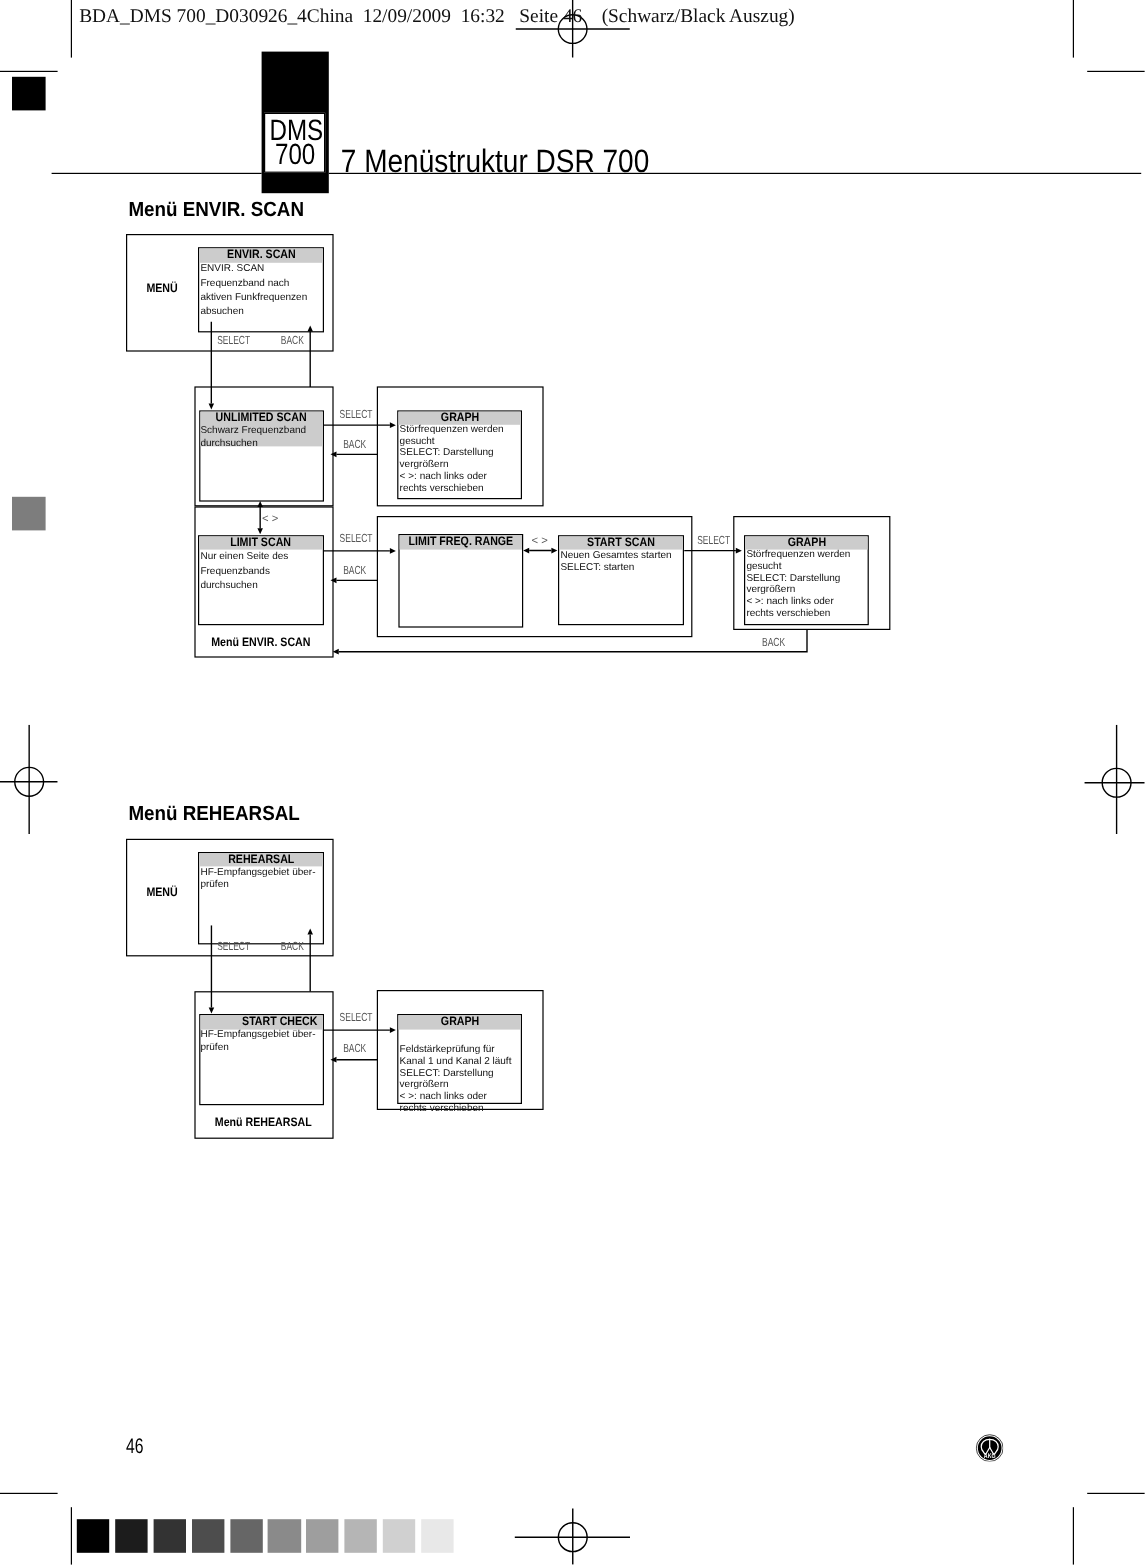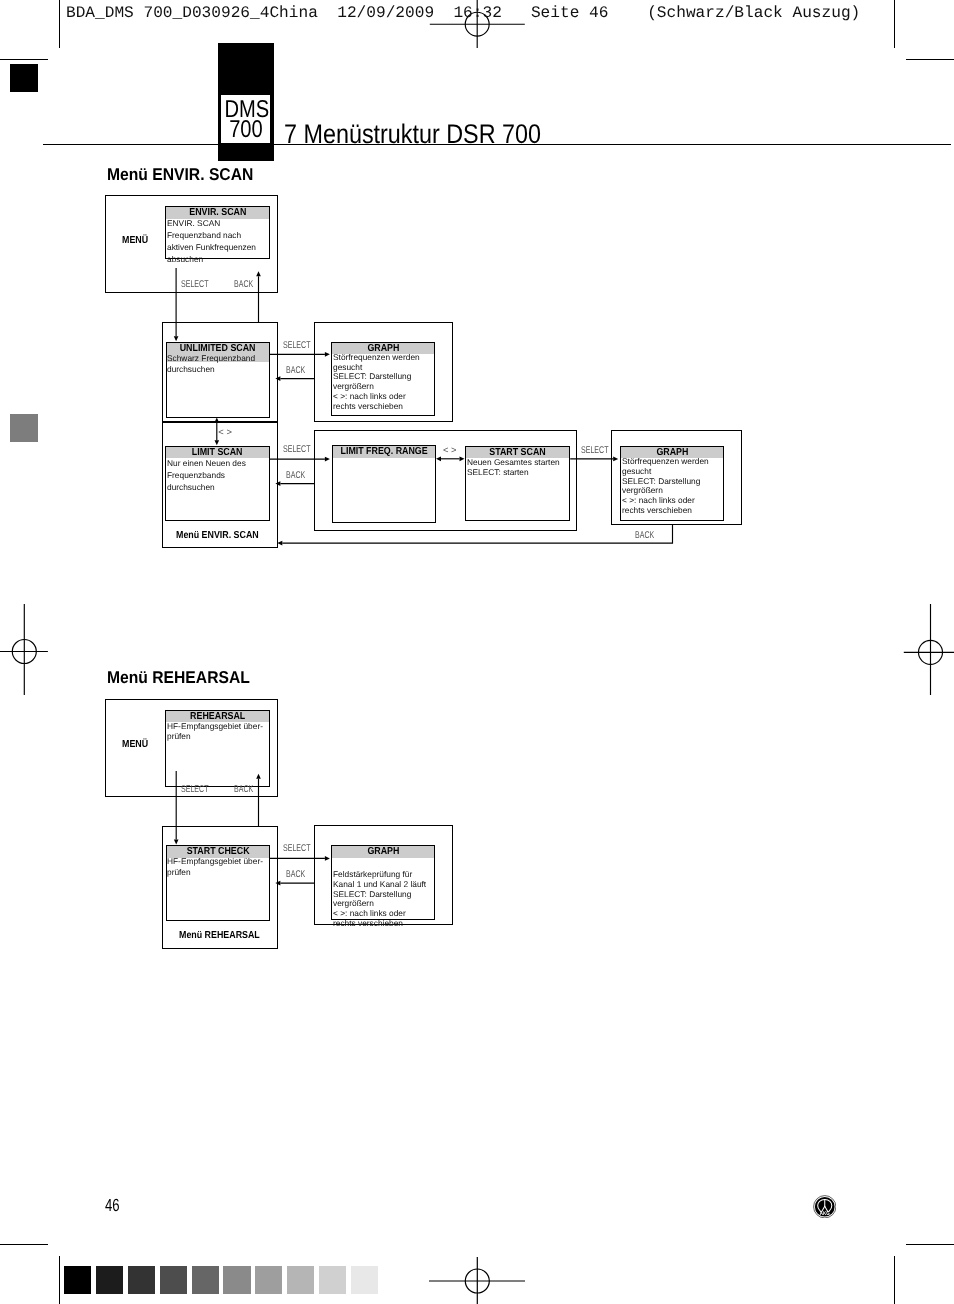--- a/index.html
+++ b/index.html
@@ -9,21 +9,21 @@
        -webkit-font-smoothing:antialiased;text-rendering:geometricPrecision;}
   .abs{position:absolute;}
 
   .cropline{position:absolute;background:#000;}
   .regmark{position:absolute;}
   .blacksq{position:absolute;background:#000;}
   .graysq{position:absolute;background:#7d7d7d;}
 
   
   .print-header{position:absolute;left:66px;top:4.1px;
-      font-family:Liberation Mono, monospace;font-size:16.15px;
+      font-family:Liberation Serif, serif;font-size:16.15px;
       line-height:19px;white-space:pre;color:#111;
       transform-origin:0 0;}
 
   
   .logo-blk{position:absolute;background:#000;}
   .logo-white{position:absolute;background:#fff;border:1.1px solid #000;box-sizing:border-box;}
   .logo-l1,.logo-l2{position:absolute;font-family:"Liberation Sans",sans-serif;
       font-weight:400;color:#000;line-height:1;white-space:nowrap;
       transform-origin:50% 50%;}
 
@@ -137,40 +137,40 @@
 <div class="title-rule" style="left:42.9px;top:143.6px;width:175px;height:1.3px;"></div>
 <div class="title-rule" style="left:273.8px;top:143.6px;width:676.8px;height:1.3px;"></div>
 <div class="page-title" style="left:284px;top:120.5px;">7 Menüstruktur DSR 700</div>
 
 <div>
   <div class="sec-head" style="left:107px;top:165.5px;">Menü ENVIR. SCAN</div>
 
   <div class="obox" style="left:105px;top:195.2px;width:172.8px;height:97.8px;"></div>
   <div class="menu-lbl" style="left:121.5px;top:234.5px;">MENÜ</div>
 
-  <div class="ibox" style="left:165.4px;top:205.8px;width:104.4px;height:53px;">
+  <div class="ibox" style="left:165.4px;top:205.8px;width:104.4px;height:71px;">
     <div class="ibox-hdr" style="height:11.9px;"><span>ENVIR. SCAN</span></div>
     <div class="ibox-body" style="top:10.2px;line-height:12.0px">ENVIR. SCAN
 Frequenzband nach
 aktiven Funkfrequenzen
 absuchen</div>
   </div>
   <div class="edge-lbl" style="left:180.6px;top:279px;">SELECT</div>
   <div class="edge-lbl" style="left:233.8px;top:279px;">BACK</div>
 
   <svg class="abs" style="left:165px;top:268px;width:110px;height:78px;" width="110" height="78" viewBox="0 0 110 78">
     <path d="M11.1 0 L11.1 68.3" stroke="#000" stroke-width="1.15" fill="none"></path>
     <path d="M11.1 73.3 L8.8 68.3 L13.4 68.3 Z" fill="#000"></path>
     <path d="M93.5 54.4 L93.5 8.3" stroke="#000" stroke-width="1.15" fill="none"></path>
     <path d="M93.5 3.3 L91.2 8.3 L95.8 8.3 Z" fill="#000"></path>
   </svg>
 
   <div class="obox" style="left:162.4px;top:322.4px;width:115.5px;height:99.8px;"></div>
   <div class="ibox" style="left:165.6px;top:341.6px;width:104.4px;height:76.2px;">
-    <div class="ibox-hdr" style="height:19px;"><span>UNLIMITED SCAN</span></div>
+    <div class="ibox-hdr" style="height:29px;"><span>UNLIMITED SCAN</span></div>
     <div class="ibox-body" style="top:10.2px;line-height:11.4px">Schwarz Frequenzband
 durchsuchen</div>
   </div>
 
   <div class="obox" style="left:314.4px;top:321.5px;width:138.8px;height:100.3px;"></div>
   <div class="ibox" style="left:331.4px;top:341.6px;width:104px;height:74.8px;">
     <div class="ibox-hdr" style="height:11.4px;"><span>GRAPH</span></div>
     <div class="ibox-body" style="top:10.4px;line-height:9.75px">Störfrequenzen werden
 gesucht
 SELECT: Darstellung
@@ -191,21 +191,21 @@
   <svg class="abs" style="left:208px;top:415px;width:20px;height:34px;" width="20" height="34" viewBox="0 0 20 34">
     <path d="M8.8 7.4 L8.8 25.4" stroke="#000" stroke-width="1.15" fill="none"></path>
     <path d="M8.8 2.6 L6.5 7.6 L11.1 7.6 Z" fill="#000"></path>
     <path d="M8.8 30.2 L6.5 25.2 L11.1 25.2 Z" fill="#000"></path>
   </svg>
   <div class="swap-lbl" style="left:218.3px;top:426.6px;">&lt; &gt;</div>
 
   <div class="obox" style="left:162.4px;top:422.2px;width:115.5px;height:125.7px;"></div>
   <div class="ibox" style="left:165.4px;top:445.8px;width:104.3px;height:75px;">
     <div class="ibox-hdr" style="height:11.4px;"><span>LIMIT SCAN</span></div>
-    <div class="ibox-body" style="top:9.9px;line-height:12.15px">Nur einen Neuen des
+    <div class="ibox-body" style="top:9.9px;line-height:12.15px">Nur einen Seite des
 Frequenzbands
 durchsuchen</div>
   </div>
   <div class="bottom-lbl" style="left:175.8px;top:529.5px;">Menü ENVIR. SCAN</div>
 
   <div class="obox" style="left:314.4px;top:430.2px;width:262.5px;height:100.5px;"></div>
   <div class="ibox" style="left:331.5px;top:445.4px;width:104.3px;height:77.8px;">
     <div class="ibox-hdr" style="height:11.4px;"><span>LIMIT FREQ. RANGE</span></div>
   </div>
   <div class="ibox" style="left:465.1px;top:445.7px;width:104.9px;height:75.7px;">
@@ -270,21 +270,21 @@
 
   <svg class="abs" style="left:165px;top:771px;width:110px;height:78px;" width="110" height="78" viewBox="0 0 110 78">
     <path d="M11.2 0 L11.2 68.6" stroke="#000" stroke-width="1.15" fill="none"></path>
     <path d="M11.2 73.6 L8.9 68.6 L13.5 68.6 Z" fill="#000"></path>
     <path d="M93.5 55.2 L93.5 7.8" stroke="#000" stroke-width="1.15" fill="none"></path>
     <path d="M93.5 2.8 L91.2 7.8 L95.8 7.8 Z" fill="#000"></path>
   </svg>
 
   <div class="obox" style="left:162.4px;top:826.2px;width:115.5px;height:122.8px;"></div>
   <div class="ibox" style="left:165.6px;top:845.2px;width:104.4px;height:76.2px;">
-    <div class="ibox-hdr" style="height:11.9px;"><span>START CHECK</span></div>
+    <div class="ibox-hdr" style="height:11.9px;text-align:right;"><span>START CHECK</span></div>
     <div class="ibox-body" style="top:10.2px;line-height:10.6px">HF-Empfangsgebiet über-
 prüfen</div>
   </div>
   <div class="bottom-lbl" style="left:178.8px;top:929.5px;">Menü REHEARSAL</div>
 
   <div class="obox" style="left:314.4px;top:825.2px;width:138.8px;height:100.3px;"></div>
   <div class="ibox" style="left:331.4px;top:845.2px;width:104px;height:74.8px;">
     <div class="ibox-hdr" style="height:11.4px;"><span>GRAPH</span></div>
     <div class="ibox-body" style="top:24px;line-height:9.75px">Feldstärkeprüfung für
 Kanal 1 und Kanal 2 läuft

